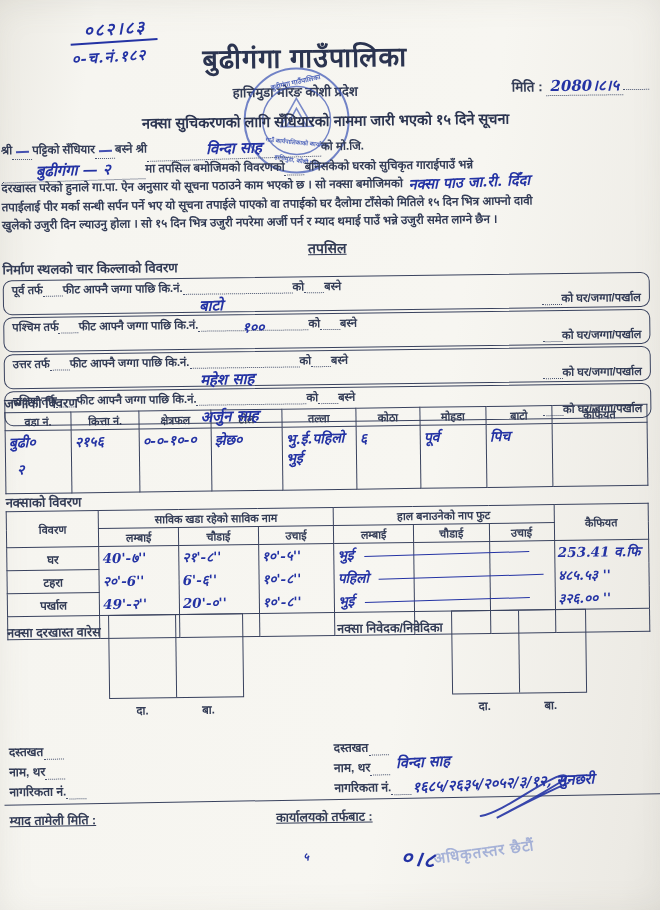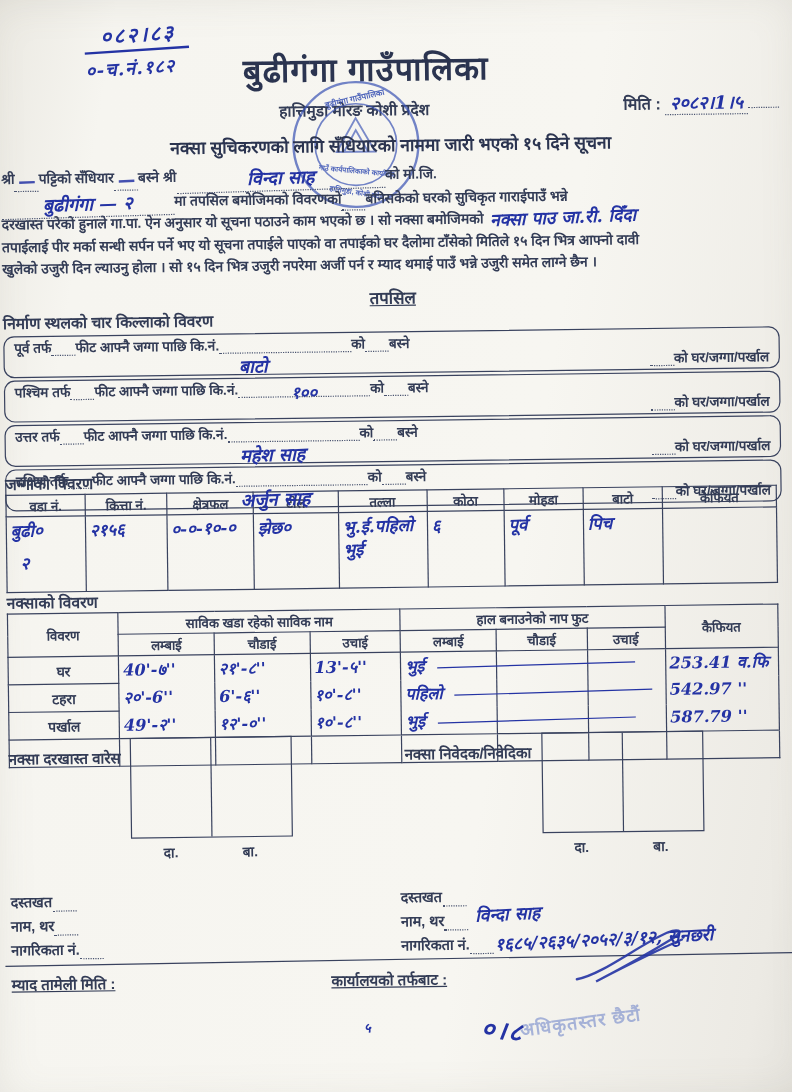--- a/index.html
+++ b/index.html
@@ -120,21 +120,21 @@
     <circle cx="56" cy="56" r="52" fill="none" stroke="#3a53b4" stroke-width="2" opacity="0.8"></circle>
     <circle cx="56" cy="56" r="34" fill="none" stroke="#3a53b4" stroke-width="1.4" opacity="0.8"></circle>
     <path d="M40,62 L56,34 L72,62 Z M46,62 L56,44 L66,62" fill="none" stroke="#3a53b4" stroke-width="1.6" opacity="0.75"></path>
     <text x="56" y="20" font-size="7" text-anchor="middle" transform="rotate(-12 56 20)">बुढीगंगा गाउँपालिका</text>
     <text x="56" y="80" font-size="6" text-anchor="middle" transform="rotate(6 56 80)">गाउँ कार्यपालिकाको कार्यालय</text>
     <text x="56" y="98" font-size="6" text-anchor="middle" transform="rotate(10 56 98)">हात्तिमुडा, कोशी प्रदेश</text>
   </svg>
 
   <div class="date-line">
     <span>मिति :</span>
-    <span class="hw">२०८२।1।५</span><span class="trail"></span>
+    <span class="hw">2080।८।५</span><span class="trail"></span>
   </div>
 
   <div class="notice-title">नक्सा सुचिकरणको लागि सँधियारको नाममा जारी भएको १५ दिने सूचना</div>
 
   <div class="bodytext">
     <div class="bline">
       <span>श्री</span>
       <span class="fill scrib" style="max-width:150px"></span>
       <span>पट्टिको सँधियार</span>
       <span class="fill scrib" style="max-width:130px"></span>
@@ -320,45 +320,45 @@
           <th>लम्बाई</th>
           <th>चौडाई</th>
           <th>उचाई</th>
         </tr>
       </thead>
       <tbody>
         <tr>
           <td class="rowlab">घर</td>
           <td class="noline"><span class="hw">40'-७''</span></td>
           <td class="noline"><span class="hw">२१'-८''</span></td>
-          <td class="noline"><span class="hw">13'-५''</span></td>
+          <td class="noline"><span class="hw">१०'-५''</span></td>
           <td class="noline"><span class="hw">भुई</span><span class="inkdash"></span></td>
           <td class="noline"></td>
           <td class="noline"></td>
           <td class="noline kf"><span class="hw">253.41 व.फि</span></td>
         </tr>
         <tr>
           <td class="rowlab">टहरा</td>
           <td class="noline"><span class="hw">२०'-6''</span></td>
           <td class="noline"><span class="hw">6'-६''</span></td>
           <td class="noline"><span class="hw">१०'-८''</span></td>
           <td class="noline"><span class="hw">पहिलो</span><span class="inkdash" style="left:44px"></span></td>
           <td class="noline"></td>
           <td class="noline"></td>
-          <td class="noline kf"><span class="hw">542.97 ''</span></td>
+          <td class="noline kf"><span class="hw">४८५.५३ ''</span></td>
         </tr>
         <tr>
           <td class="rowlab">पर्खाल</td>
           <td class="noline"><span class="hw">49'-२''</span></td>
-          <td class="noline"><span class="hw">१२'-०''</span></td>
+          <td class="noline"><span class="hw">20'-०''</span></td>
           <td class="noline"><span class="hw">१०'-८''</span></td>
           <td class="noline"><span class="hw">भुई</span><span class="inkdash"></span></td>
           <td class="noline"></td>
           <td class="noline"></td>
-          <td class="noline kf"><span class="hw">587.79 ''</span></td>
+          <td class="noline kf"><span class="hw">३२६.०० ''</span></td>
         </tr>
         <tr>
           <td style="height:14px"></td>
               <td></td>
               <td></td>
               <td></td>
           <td></td>
               <td></td>
               <td></td>
               <td></td>

